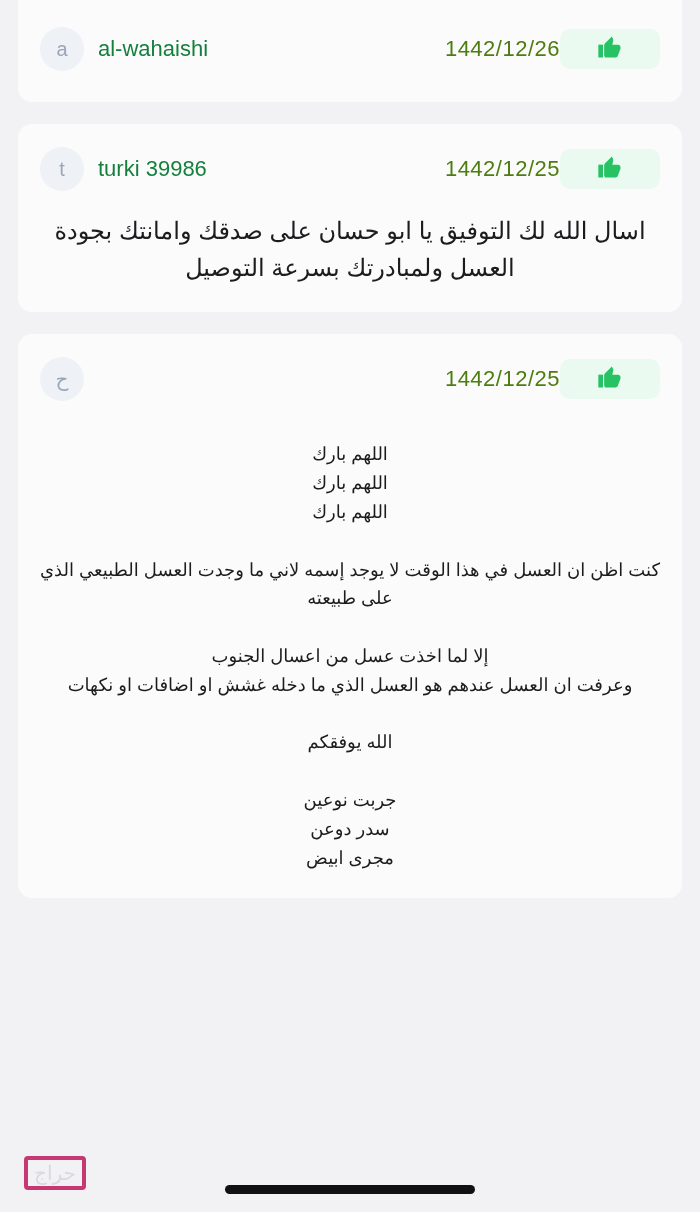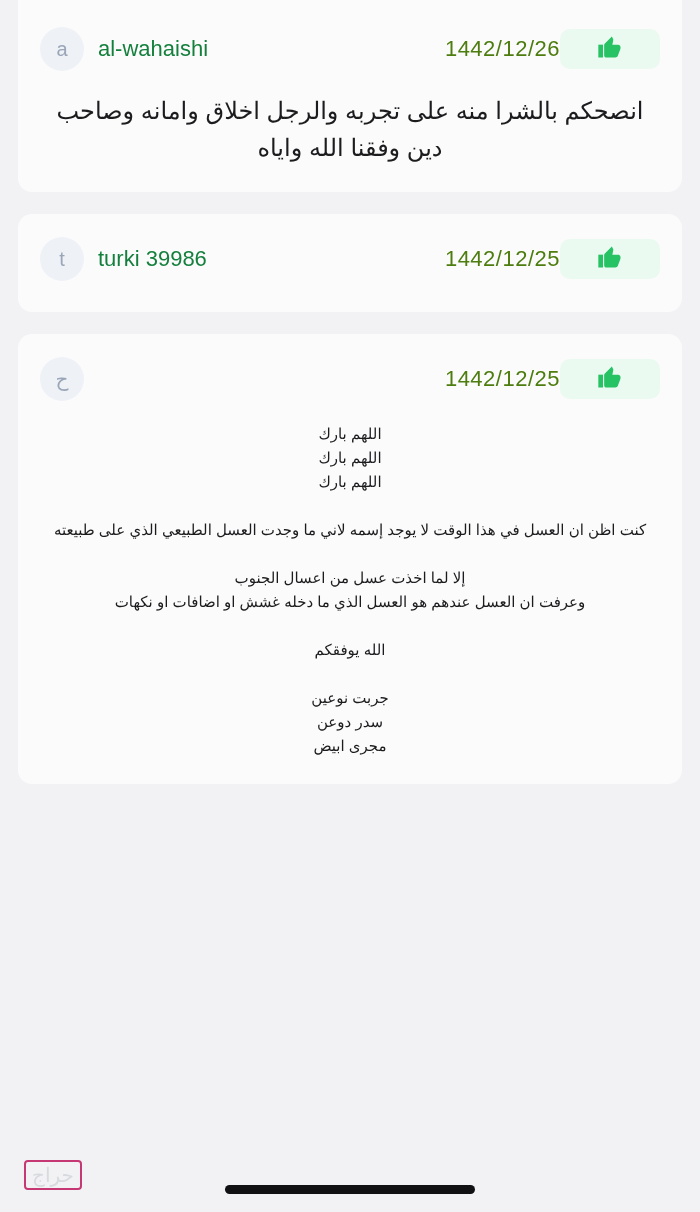--- a/index.html
+++ b/index.html
@@ -95,23 +95,23 @@
     margin-top: 16px;
     color: #1c1c1e;
     font-size: 24px;
     line-height: 1.55;
     text-align: center;
     direction: rtl;
     white-space: pre-wrap;
     word-wrap: break-word;
   }
   .comment-body.long {
-    font-size: 15px;
+    font-size: 18px;
     line-height: 1.6;
-    margin-top: 16px;
+    margin-top: 34px;
   }
   .home-indicator-wrap {
     position: absolute;
     left: 0;
     bottom: 0;
     width: 700px;
     height: 64px;
   }
   .home-indicator {
     position: absolute;
@@ -128,21 +128,21 @@
     left: 24px;
     bottom: 22px;
     color: #d3d6da;
     font-size: 26px;
     letter-spacing: 1px;
     direction: rtl;
     opacity: 0.85;
   }
   .watermark-box {
     display: inline-block;
-    border: 2px solid #be185d;
+    border: 4px solid #be185d;
     border-radius: 4px;
     padding: 0 6px;
     font-size: 20px;
     line-height: 26px;
     margin-right: 2px;
     vertical-align: middle;
   }
 </style>
 </head>
 <body>
@@ -157,38 +157,38 @@
             <path d="M2 10h4v11H2z"></path>
             <path d="M8 21h8.5c1 0 1.9-.6 2.2-1.5l2.1-5.6c.1-.3.2-.6.2-.9v-1c0-1.1-.9-2-2-2h-5l.8-3.8.02-.3c0-.4-.2-.8-.4-1.1L13.6 3 7.6 9c-.4.4-.6.9-.6 1.4V19c0 1.1.9 2 2 2z"></path>
           </svg>
         </span>
       </div>
       <div class="date">1442/12/26</div>
       <div class="spacer"></div>
       <div class="username">al-wahaishi</div>
       <div class="avatar">a</div>
     </div>
-    <div class="comment-body">انصحكم بالشرا منه على تجربه والرجل اخلاق وامانه وصاحب دين وفقنا الله واياه</div>
   </div>
 
   <div class="comment-card">
     <div class="comment-header">
       <div class="like-btn">
         <span class="thumb-icon">
           <svg width="28" height="28" viewBox="0 0 24 24" fill="#26c263" aria-hidden="true">
             <path d="M2 10h4v11H2z"></path>
             <path d="M8 21h8.5c1 0 1.9-.6 2.2-1.5l2.1-5.6c.1-.3.2-.6.2-.9v-1c0-1.1-.9-2-2-2h-5l.8-3.8.02-.3c0-.4-.2-.8-.4-1.1L13.6 3 7.6 9c-.4.4-.6.9-.6 1.4V19c0 1.1.9 2 2 2z"></path>
           </svg>
         </span>
       </div>
       <div class="date">1442/12/25</div>
       <div class="spacer"></div>
       <div class="username">turki 39986</div>
       <div class="avatar">t</div>
     </div>
+    <div class="comment-body">اسال الله لك التوفيق يا ابو حسان على صدقك وامانتك بجودة العسل ولمبادرتك بسرعة التوصيل</div>
   </div>
 
   <div class="comment-card">
     <div class="comment-header">
       <div class="like-btn">
         <span class="thumb-icon">
           <svg width="28" height="28" viewBox="0 0 24 24" fill="#26c263" aria-hidden="true">
             <path d="M2 10h4v11H2z"></path>
             <path d="M8 21h8.5c1 0 1.9-.6 2.2-1.5l2.1-5.6c.1-.3.2-.6.2-.9v-1c0-1.1-.9-2-2-2h-5l.8-3.8.02-.3c0-.4-.2-.8-.4-1.1L13.6 3 7.6 9c-.4.4-.6.9-.6 1.4V19c0 1.1.9 2 2 2z"></path>
           </svg>

